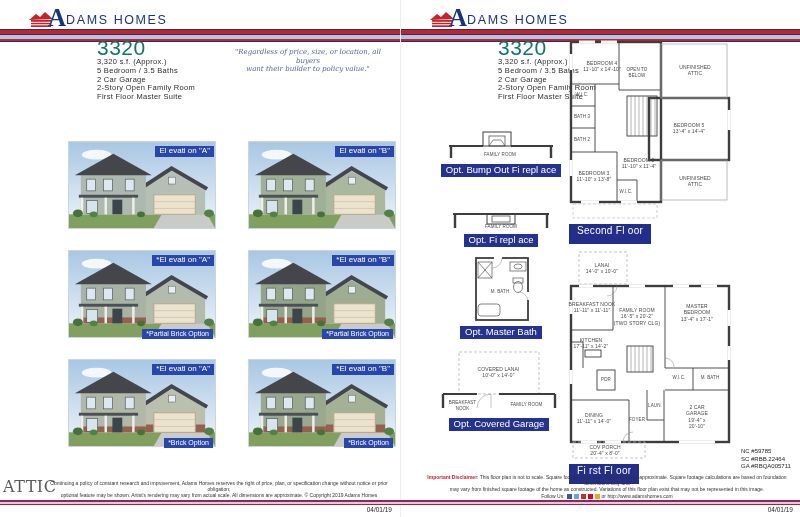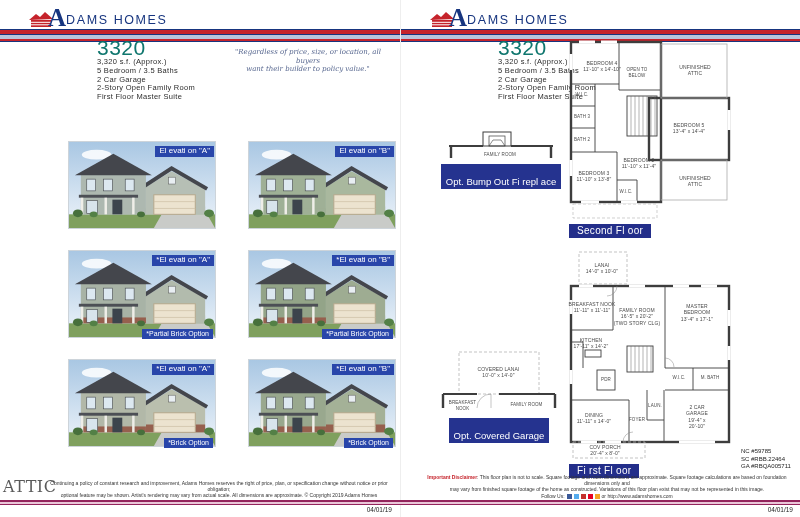--- a/index.html
+++ b/index.html
@@ -40,29 +40,29 @@
   .v-a1{--siding:#adb8b0;--siding2:#b6bfb5;}
   .v-b1{--siding:#9fb096;--siding2:#a9b89e;}
   .v-a2{--siding:#a8b3a6;--siding2:#b2bbad;--brick1:#96604e;}
   .v-b2{--siding:#93a488;--siding2:#9eac92;--brick1:#96604e;}
   .v-a3{--siding:#b2b8a8;--siding2:#babfae;--brick1:#96604e;--brick2:#96604e;}
   .v-b3{--siding:#99a88e;--siding2:#a4b197;--brick1:#96604e;--brick2:#96604e;}
 
   
   .opt{position:absolute;width:124px;display:flex;flex-direction:column;align-items:center;}
   .opt-fig{position:relative;}
-  .opt-caption{margin-top:4px;background:#25338f;color:#ffffff;font-size:9.5px;line-height:12px;padding:12px 5px 1px;white-space:nowrap;}
+  .opt-caption{margin-top:4px;background:#25338f;color:#ffffff;font-size:9.5px;line-height:12px;padding:0 5px 1px;white-space:nowrap;}
   .o1{left:38px;top:128px;} .o2{left:38px;top:202px;} .o3{left:38px;top:256px;} .o4{left:36px;top:350px;}
 
   
   .plan{position:absolute;}
   .plan svg{position:absolute;left:0;top:0;}
   .plan-second{left:168px;top:40px;width:162px;height:182px;}
   .plan-first{left:168px;top:250px;width:162px;height:212px;}
-  .plan-caption{position:absolute;background:#232e8a;color:#fff;font-size:10px;line-height:13px;padding:0 8px 1px;letter-spacing:0.3px;white-space:nowrap;}
+  .plan-caption{position:absolute;background:#232e8a;color:#fff;font-size:10px;line-height:13px;padding:0 8px 7px;letter-spacing:0.3px;white-space:nowrap;}
   .cap-second{left:168px;top:224px;}
   .cap-first{left:168px;top:464px;}
   .room-label{position:absolute;transform:translate(-50%,-50%);font-size:5px;line-height:1.25;color:#4a4a4a;
               text-align:center;white-space:pre-line;letter-spacing:0.1px;}
   .room-label.tiny{font-size:4.5px;}
   .licenses{position:absolute;left:340px;top:448px;font-size:6px;line-height:7.5px;color:#222;}
 
   
   .lmls{position:absolute;left:3px;top:477px;font-family:"DejaVu Serif",serif;font-size:16px;letter-spacing:0.5px;color:#5a5a5a;}
   .disclaimer-left{position:absolute;left:42px;right:4px;top:480px;text-align:center;font-size:5px;line-height:6px;color:#333;}
@@ -244,21 +244,57 @@
             <rect x="38" y="4" width="28" height="14" stroke-width="1"></rect>
             <rect x="44" y="8" width="16" height="10" stroke-width="0.7"></rect>
             <path d="M44,18 L48,12 H56 L60,18" stroke-width="0.6"></path>
           </g>
         </svg>
         <div class="room-label tiny" style="left:55px;top:27px;">FAMILY ROOM</div>
       </div>
       <div class="opt-caption">Opt. Bump Out Fi repl ace</div>
     </div>
 
-
+    <div class="opt o2">
+      <div class="opt-fig" style="width:104px;height:28px;">
+        <svg width="104" height="28" viewBox="0 0 104 28">
+          <g fill="none" stroke="#3d3d3d">
+            <path d="M4,12 H100" stroke-width="2"></path>
+            <path d="M6,12 V26 M98,12 V26" stroke-width="2.4"></path>
+            <rect x="38" y="12" width="28" height="10" stroke-width="1"></rect>
+            <rect x="43" y="14" width="18" height="6" stroke-width="0.7"></rect>
+          </g>
+        </svg>
+        <div class="room-label tiny" style="left:52px;top:25px;">FAMILY ROOM</div>
+      </div>
+      <div class="opt-caption">Opt. Fi repl ace</div>
+    </div>
+
+    <div class="opt o3">
+      <div class="opt-fig" style="width:62px;height:66px;">
+        <svg width="62" height="66" viewBox="0 0 62 66">
+          <g fill="none" stroke="#3d3d3d">
+            <rect x="6" y="2" width="52" height="62" stroke-width="1.8"></rect>
+            <g stroke-width="0.7" stroke="#555">
+              <rect x="8" y="6" width="14" height="16"></rect>
+              <path d="M8,6 L22,22 M22,6 L8,22"></path>
+              <rect x="40" y="6" width="16" height="9"></rect>
+              <ellipse cx="48" cy="10.5" rx="4" ry="2.5"></ellipse>
+              <rect x="43" y="22" width="10" height="5"></rect>
+              <ellipse cx="48" cy="31" rx="4.5" ry="5.5"></ellipse>
+              <rect x="8" y="48" width="22" height="12" rx="3"></rect>
+            </g>
+            <path d="M24,2 H32 M58,36 V44" stroke="#ffffff" stroke-width="2.6"></path>
+            <path d="M32,2 a10,10 0 0 1 -10,10 M58,44 a10,10 0 0 0 -10,-8" stroke="#888" stroke-width="0.5"></path>
+          </g>
+        </svg>
+        <div class="room-label tiny" style="left:30px;top:36px;">M. BATH</div>
+      </div>
+      <div class="opt-caption">Opt. Master Bath</div>
+    </div>
 
     <div class="opt o4">
       <div class="opt-fig" style="width:125px;height:64px;">
         <svg width="125" height="64" viewBox="0 0 125 64">
           <g fill="none">
             <rect x="22" y="2" width="80" height="42" stroke="#b4b4b4" stroke-width="0.8" stroke-dasharray="3,2"></rect>
             <path d="M6,44 H40 M62,44 H118" stroke="#3d3d3d" stroke-width="2"></path>
             <path d="M6,44 V58 M118,44 V58" stroke="#3d3d3d" stroke-width="2.4"></path>
             <path d="M54,44 a14,14 0 0 0 -14,14 M54,44 V58" stroke="#888" stroke-width="0.5"></path>
           </g>

